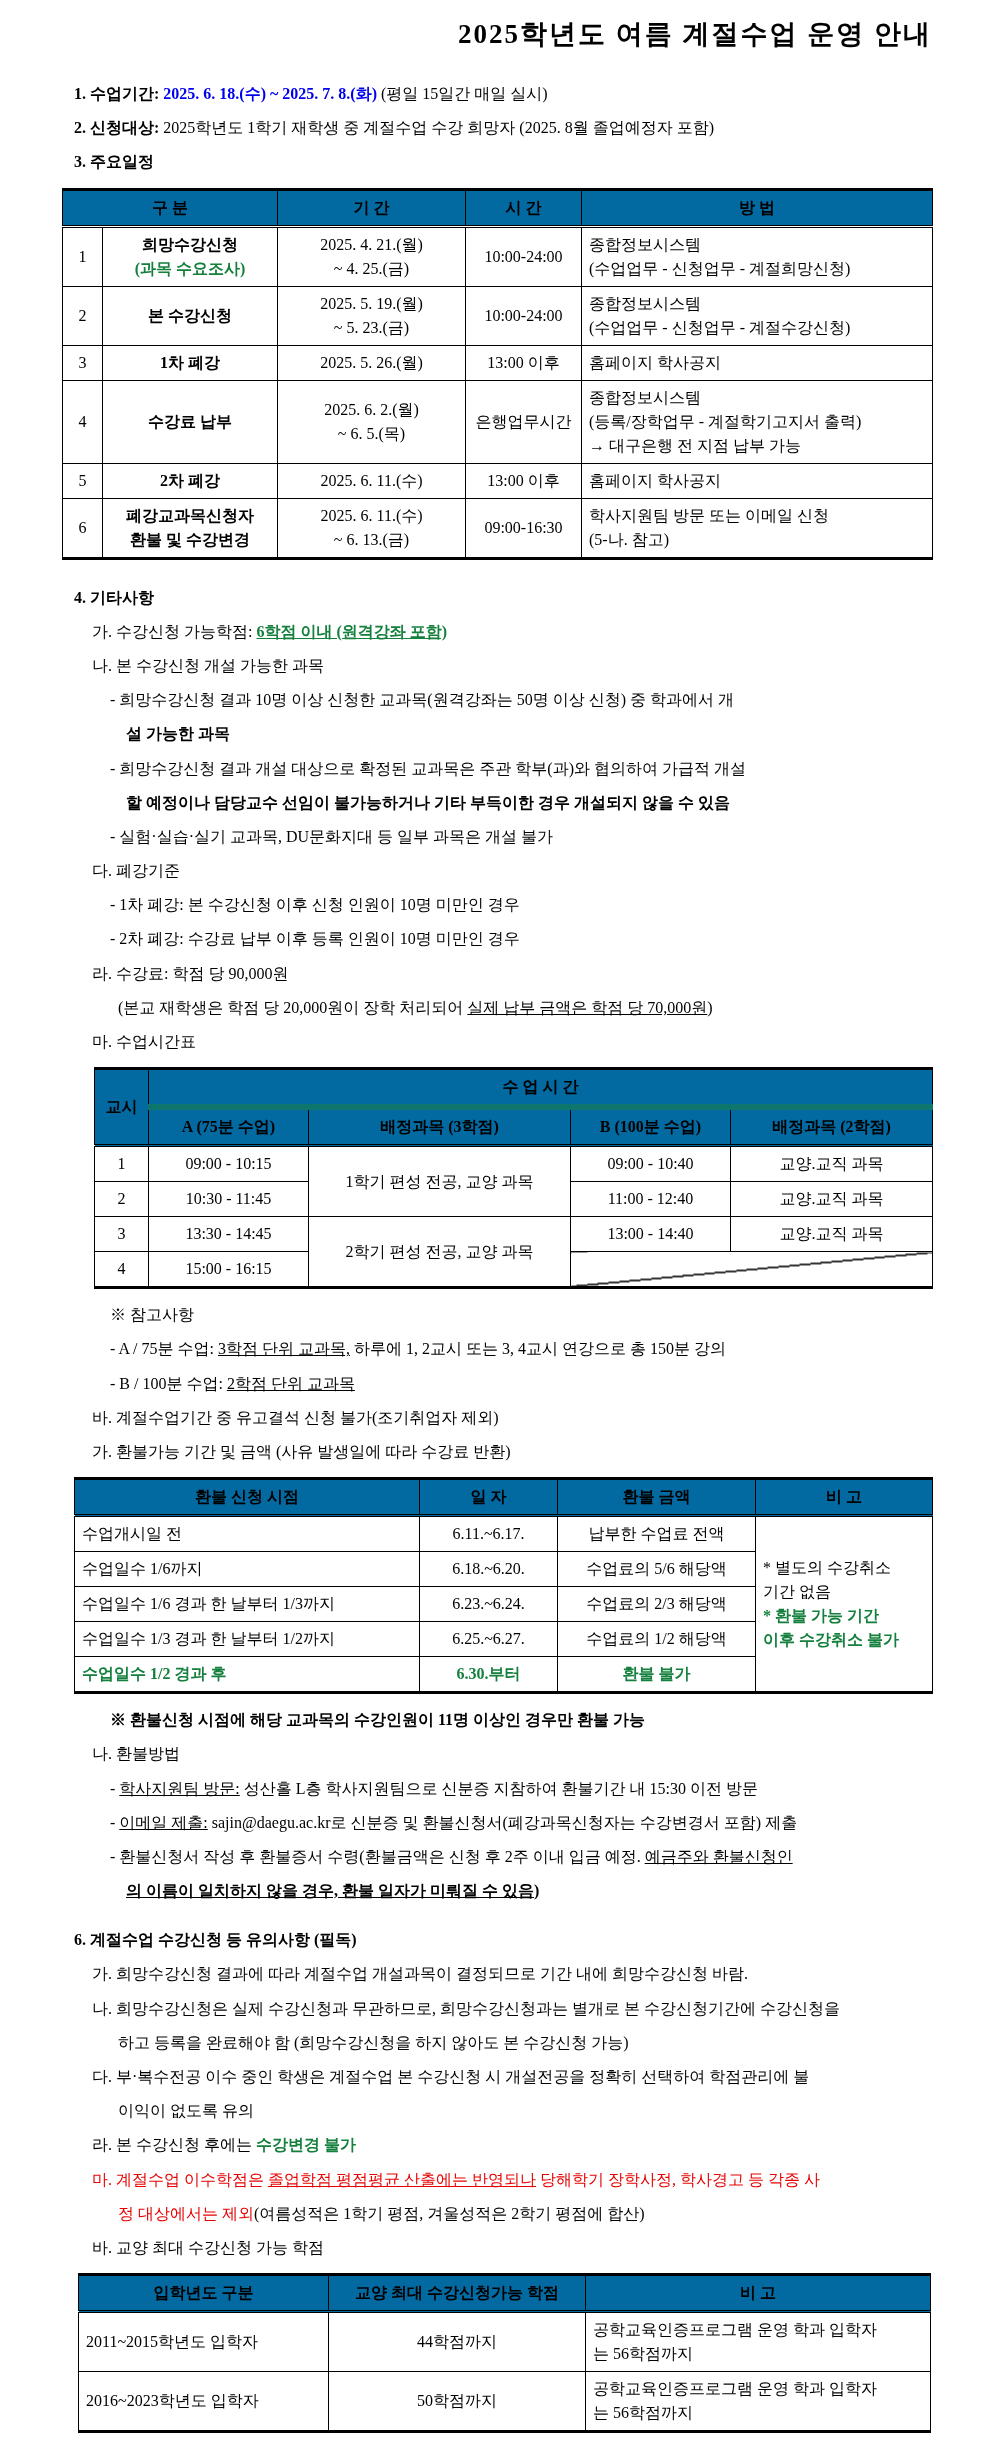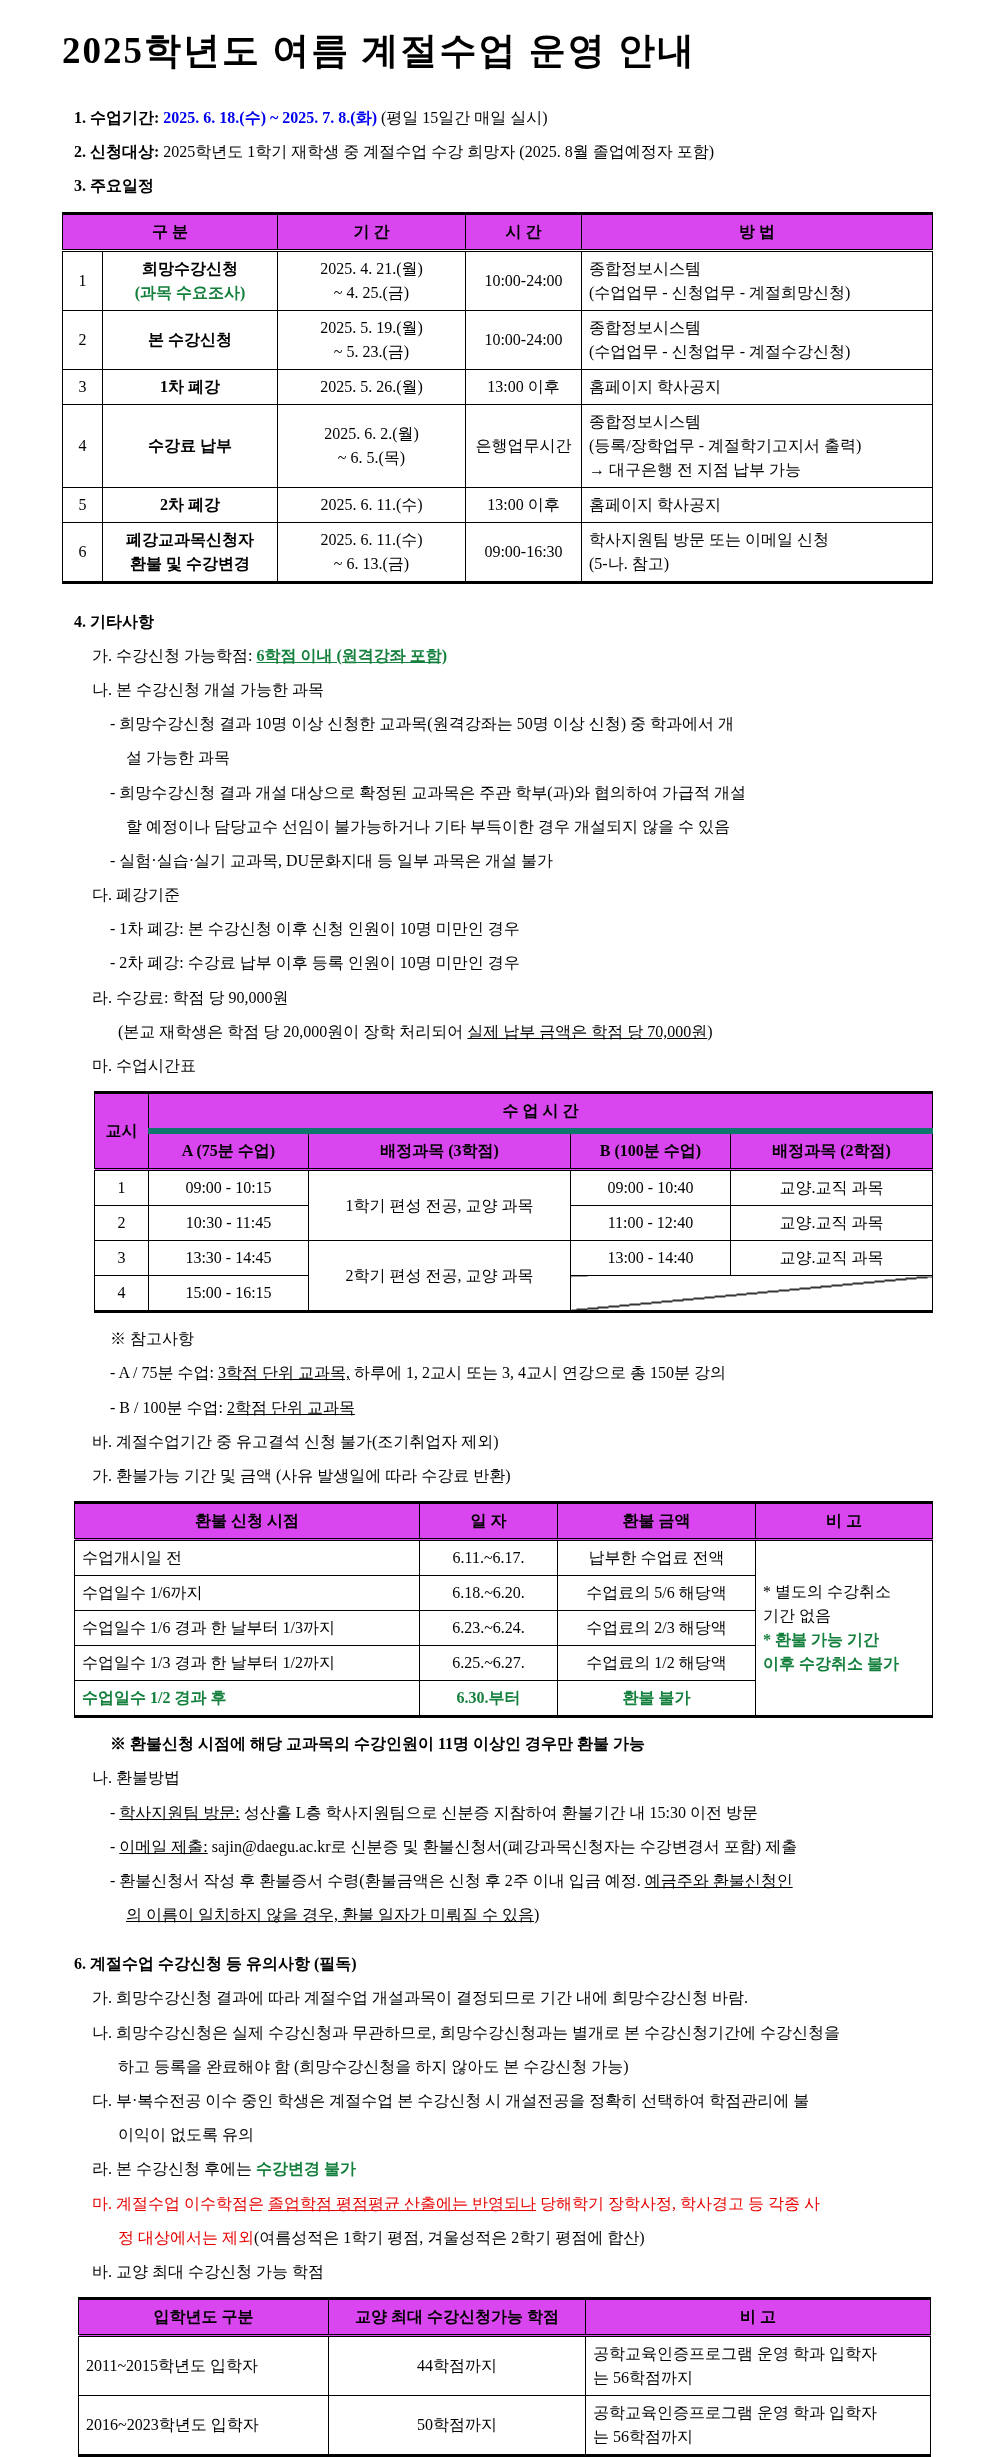--- a/index.html
+++ b/index.html
@@ -1,34 +1,34 @@
 <!DOCTYPE html>
 <html><head>
 <meta charset="utf-8">
 <style>
   html,body { margin:0; padding:0; background:#ffffff; }
   body { width:992px; font-family:"Liberation Serif","DejaVu Serif",serif; color:#000; }
   .page { position:relative; width:992px; min-height:2457px; box-sizing:border-box; padding:10px 60px 60px 62px; }
-  .title { text-align:left; font-size:37px; font-weight:bold; letter-spacing:2px; margin:16px 0 30px; }
+  .title { text-align:right; font-size:27px; font-weight:bold; letter-spacing:2px; margin:6px 0 30px; }
   .tline { font-size:16px; line-height:1.45; margin:11px 12px; }
   .gap-m { margin-top:26px; }
   .bold { font-weight:bold; }
   .blue { color:#0000ee; font-weight:bold; }
   .link { color:#15803d; font-weight:bold; text-decoration:underline; }
   .red { color:#e60000; }
   .redb { color:#15803d; font-weight:bold; }
   .ul { text-decoration:underline; }
   .lv1  { padding-left:18px; }
   .lv1c { padding-left:44px; }
   .lv2  { padding-left:36px; }
-  .lv2c { padding-left:52px; }
+  .lv2c { padding-left:52px;font-weight:bold; }
 
   table { border-collapse:collapse; table-layout:fixed; margin:14px 0; }
   th, td { border:1px solid #000; font-size:16px; font-weight:normal; padding:5px 7px; text-align:center; vertical-align:middle; line-height:1.5; }
-  th { background:#d946ef; font-weight:bold; border-bottom:3px double #000; }
+  th { background:#0369a1; font-weight:bold; border-bottom:3px double #000; }
   table.frame { border-top:3px solid #000; border-bottom:3px solid #000; }
   td.left { text-align:left; }
   td.catcell { font-weight:bold; }
   .sched { width:870px; }
   .tt { width:838px; margin-left:32px; }
   .rf { width:858px; margin-left:12px; }
   .cr { width:852px; margin-left:16px; }
   td.diag {
     background:linear-gradient(to bottom right,
       transparent calc(50% - 1px), #333 calc(50% - 1px),

